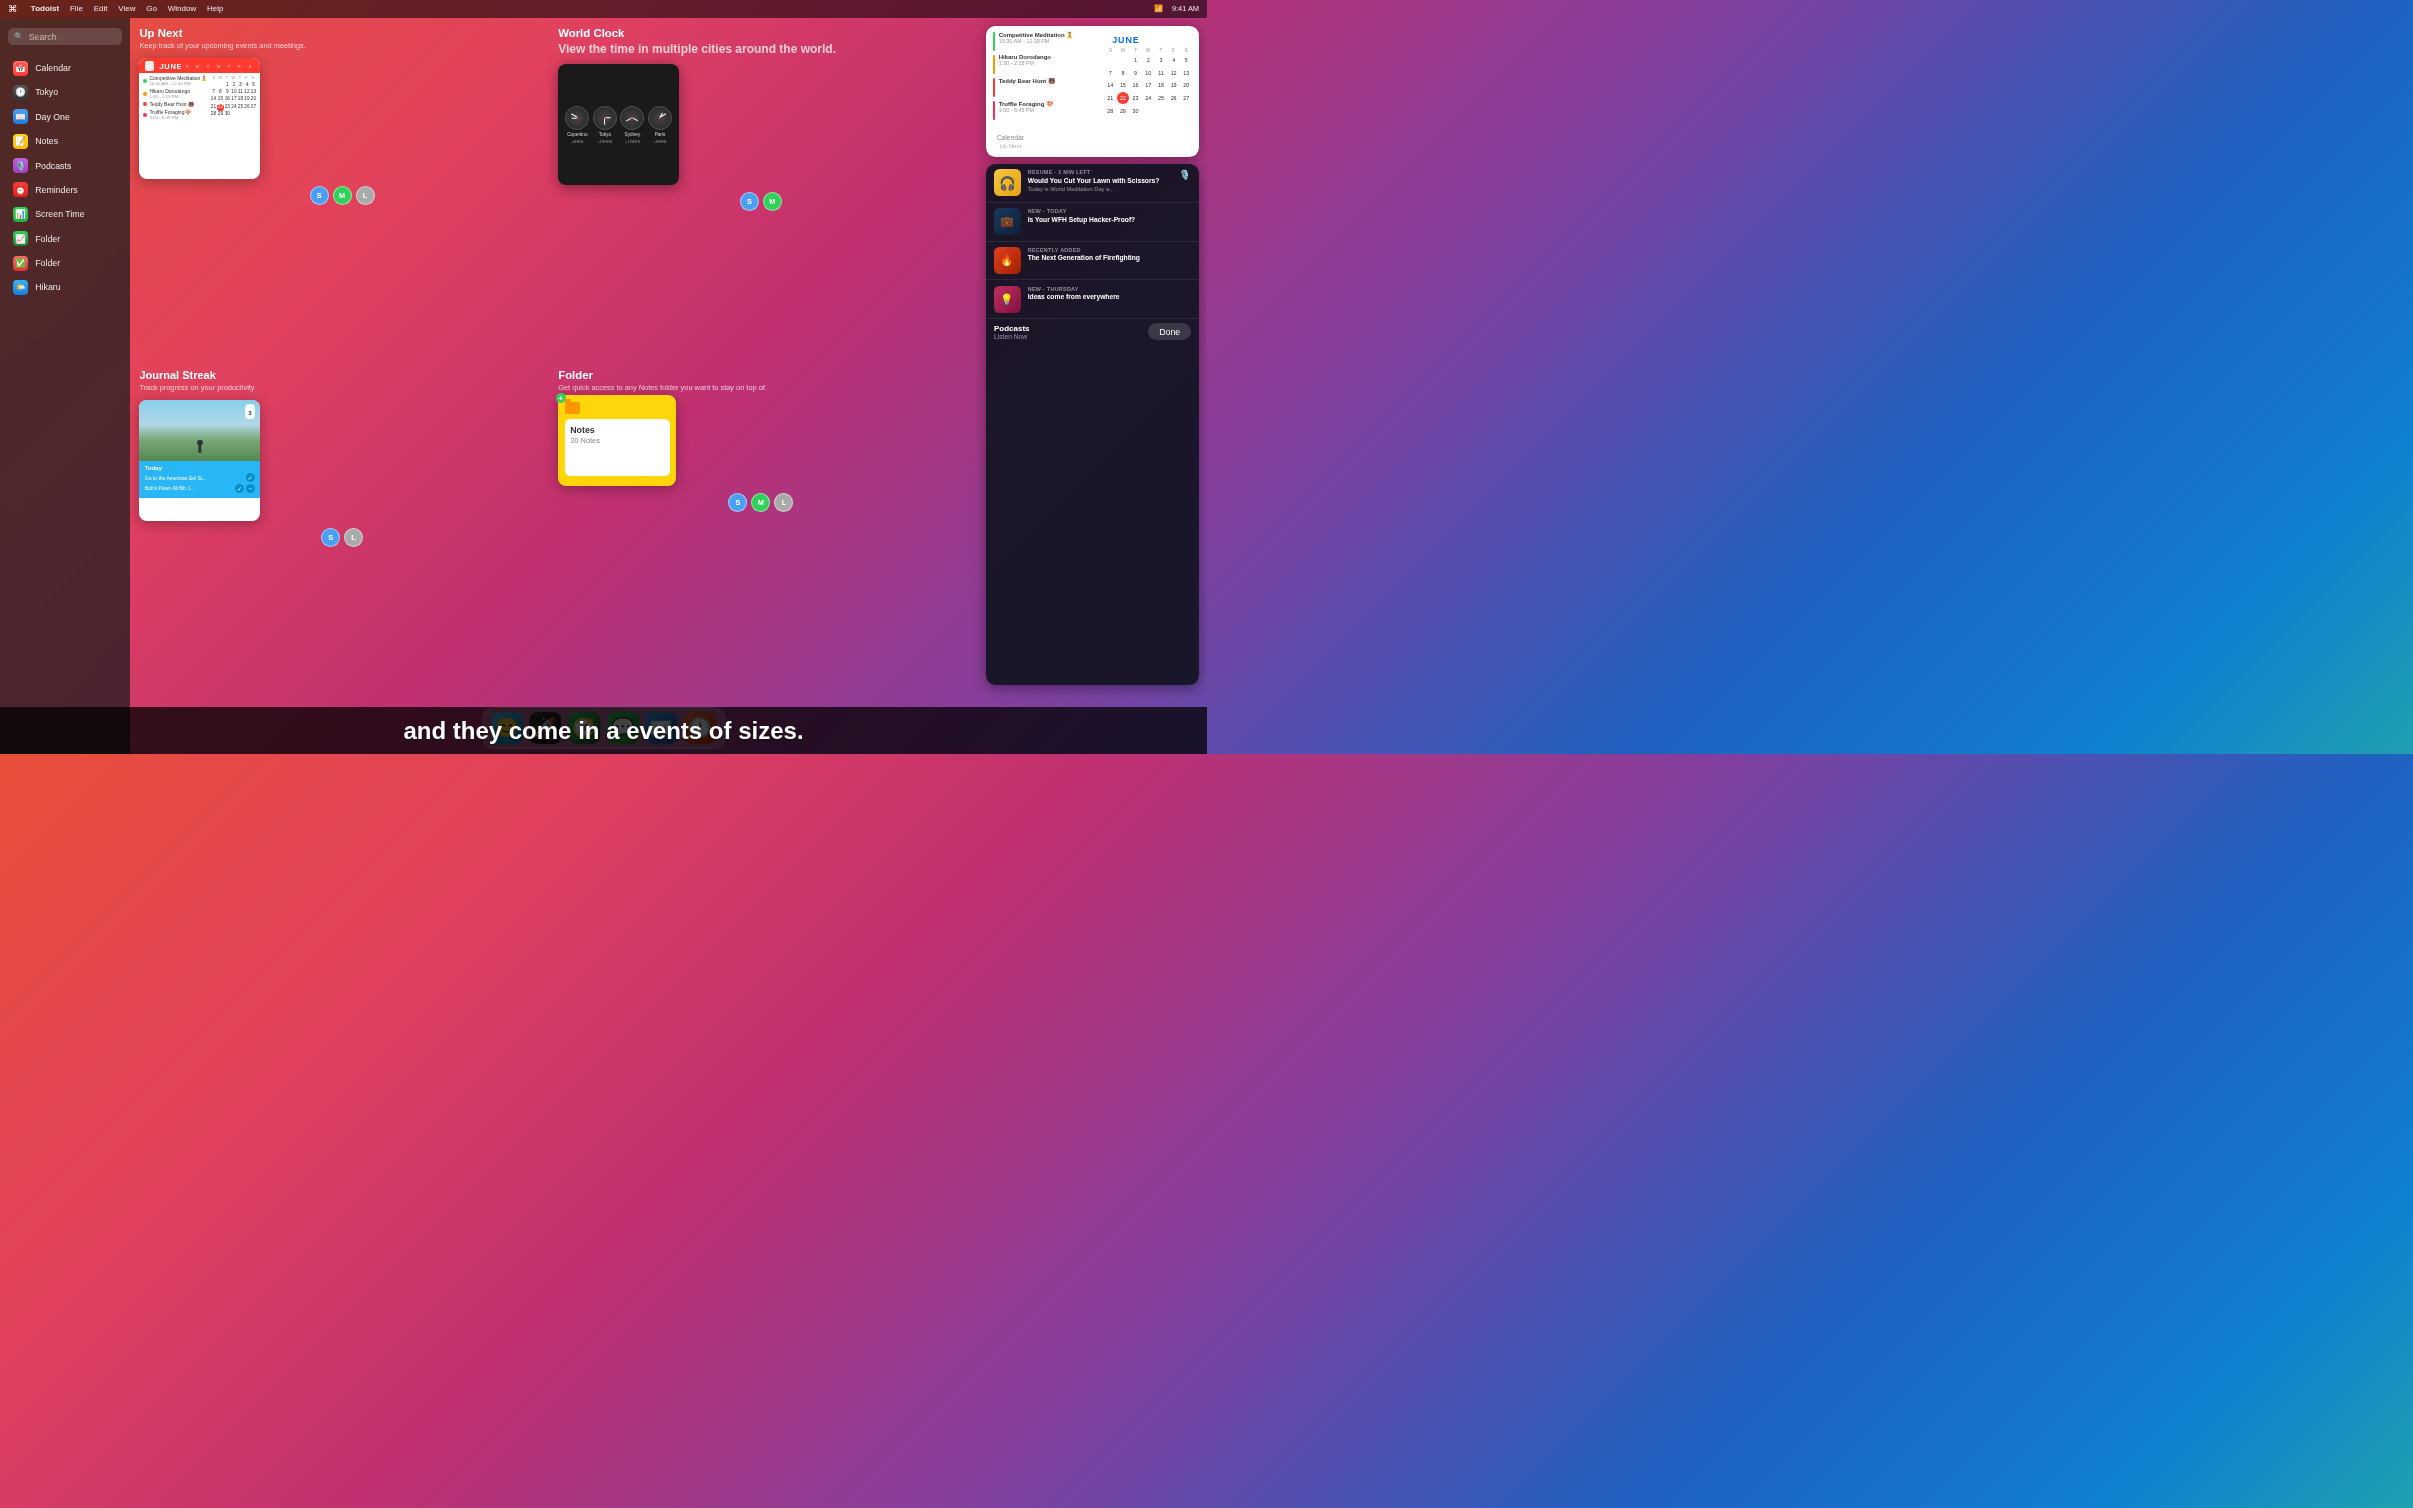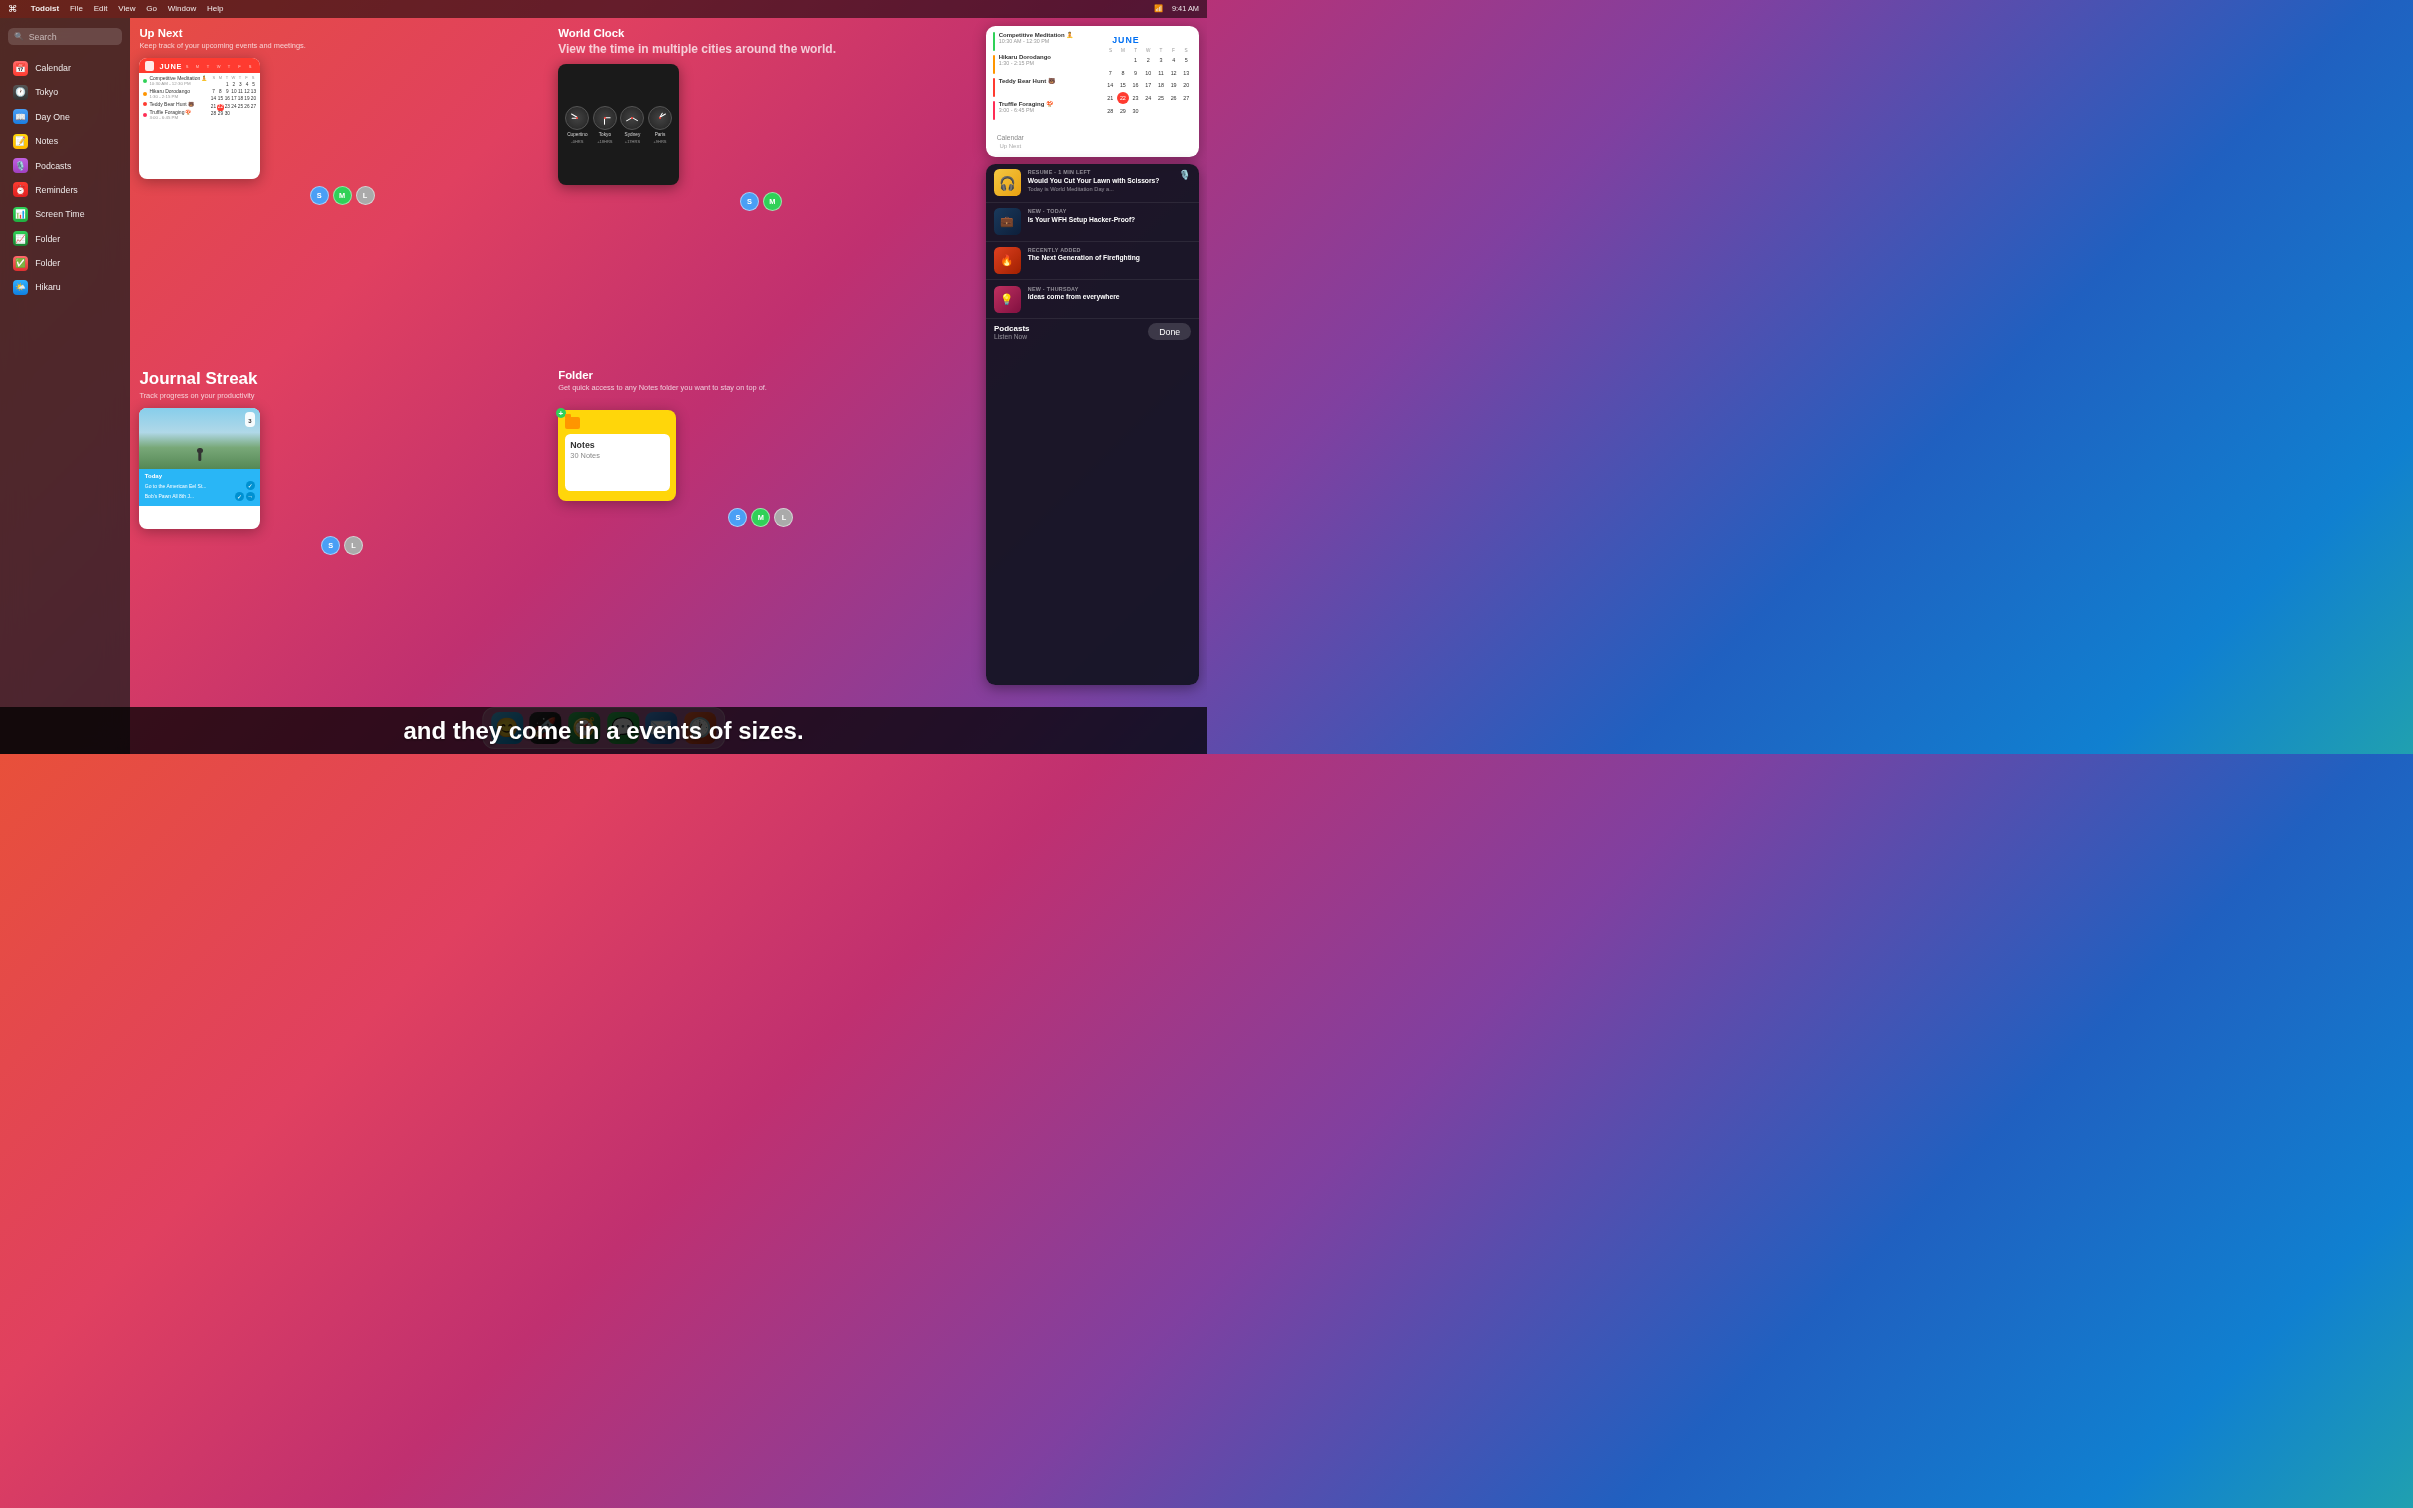--- a/index.html
+++ b/index.html
@@ -717,21 +717,21 @@
       <div class="avatars">
         <div class="avatar-bubble" style="background:#4a9ff5;">S</div>
         <div class="avatar-bubble" style="background:#30d158;">M</div>
       </div>
     </div>
   </div>
 
   <div style="display:flex; height:50%;">
 
     <div style="flex:1; padding:6.7px 6.7px 6.7px 9.4px;">
-      <div style="font-size:17px; font-weight:700; color:white; margin-bottom:2px;">Journal Streak</div>
+      <div style="font-size:11px; font-weight:700; color:white; margin-bottom:2px;">Journal Streak</div>
       <div style="font-size:7.4px; color:rgba(255,255,255,0.75); margin-bottom:6.7px; line-height:1.4;">Track progress on your productivity</div>
 
       <div class="todoist-widget" style="box-shadow:0 2.7px 13.5px rgba(0,0,0,0.3); position:relative;">
 
         <div class="landscape-bg">
           <div style="position:absolute; top:0; left:0; right:0; bottom:0; background:linear-gradient(to bottom, #87CEEB 0%, #b0d8e8 40%, #78a878 65%, #558855 100%);"></div>
 
           <div style="position:absolute; bottom:8px; left:50%; transform:translateX(-50%); width:3.4px; height:10.8px; background:#333; border-radius:1.3px;"></div>
           <div style="position:absolute; bottom:16px; left:calc(50% - 2.7px); width:5.4px; height:5.4px; background:#333; border-radius:50%;"></div>
 
@@ -763,21 +763,21 @@
       </div>
 
       <div class="avatars">
         <div class="avatar-bubble" style="background:#4a9ff5;">S</div>
         <div class="avatar-bubble" style="background:#aaa;">L</div>
       </div>
     </div>
 
     <div style="flex:1; padding:6.7px 9.4px 6.7px 6.7px;">
       <div style="font-size:11.4px; font-weight:700; color:white; margin-bottom:2px;">Folder</div>
-      <div style="font-size:7.4px; color:rgba(255,255,255,0.75); margin-bottom:17px; line-height:1.4;">Get quick access to any Notes folder you want to stay on top of.</div>
+      <div style="font-size:7.4px; color:rgba(255,255,255,0.75); margin-bottom:2px; line-height:1.4;">Get quick access to any Notes folder you want to stay on top of.</div>
 
       <div style="background:#ffd60a; border-radius:8px; width:118px; height:91px; padding:6.7px; position:relative; box-shadow:0 2.7px 13.5px rgba(0,0,0,0.3); cursor:pointer;">
 
         <div class="green-plus">+</div>
 
         <div style="display:flex; align-items:center; gap:4px; margin-bottom:5.4px;">
           <div style="width:15px; height:12px; background:#ff9500; border-radius:2px; position:relative;">
             <div style="position:absolute; top:-2.7px; left:0; width:6px; height:3.4px; background:#ff9500; border-radius:1.3px 1.3px 0 0;"></div>
           </div>
         </div>

